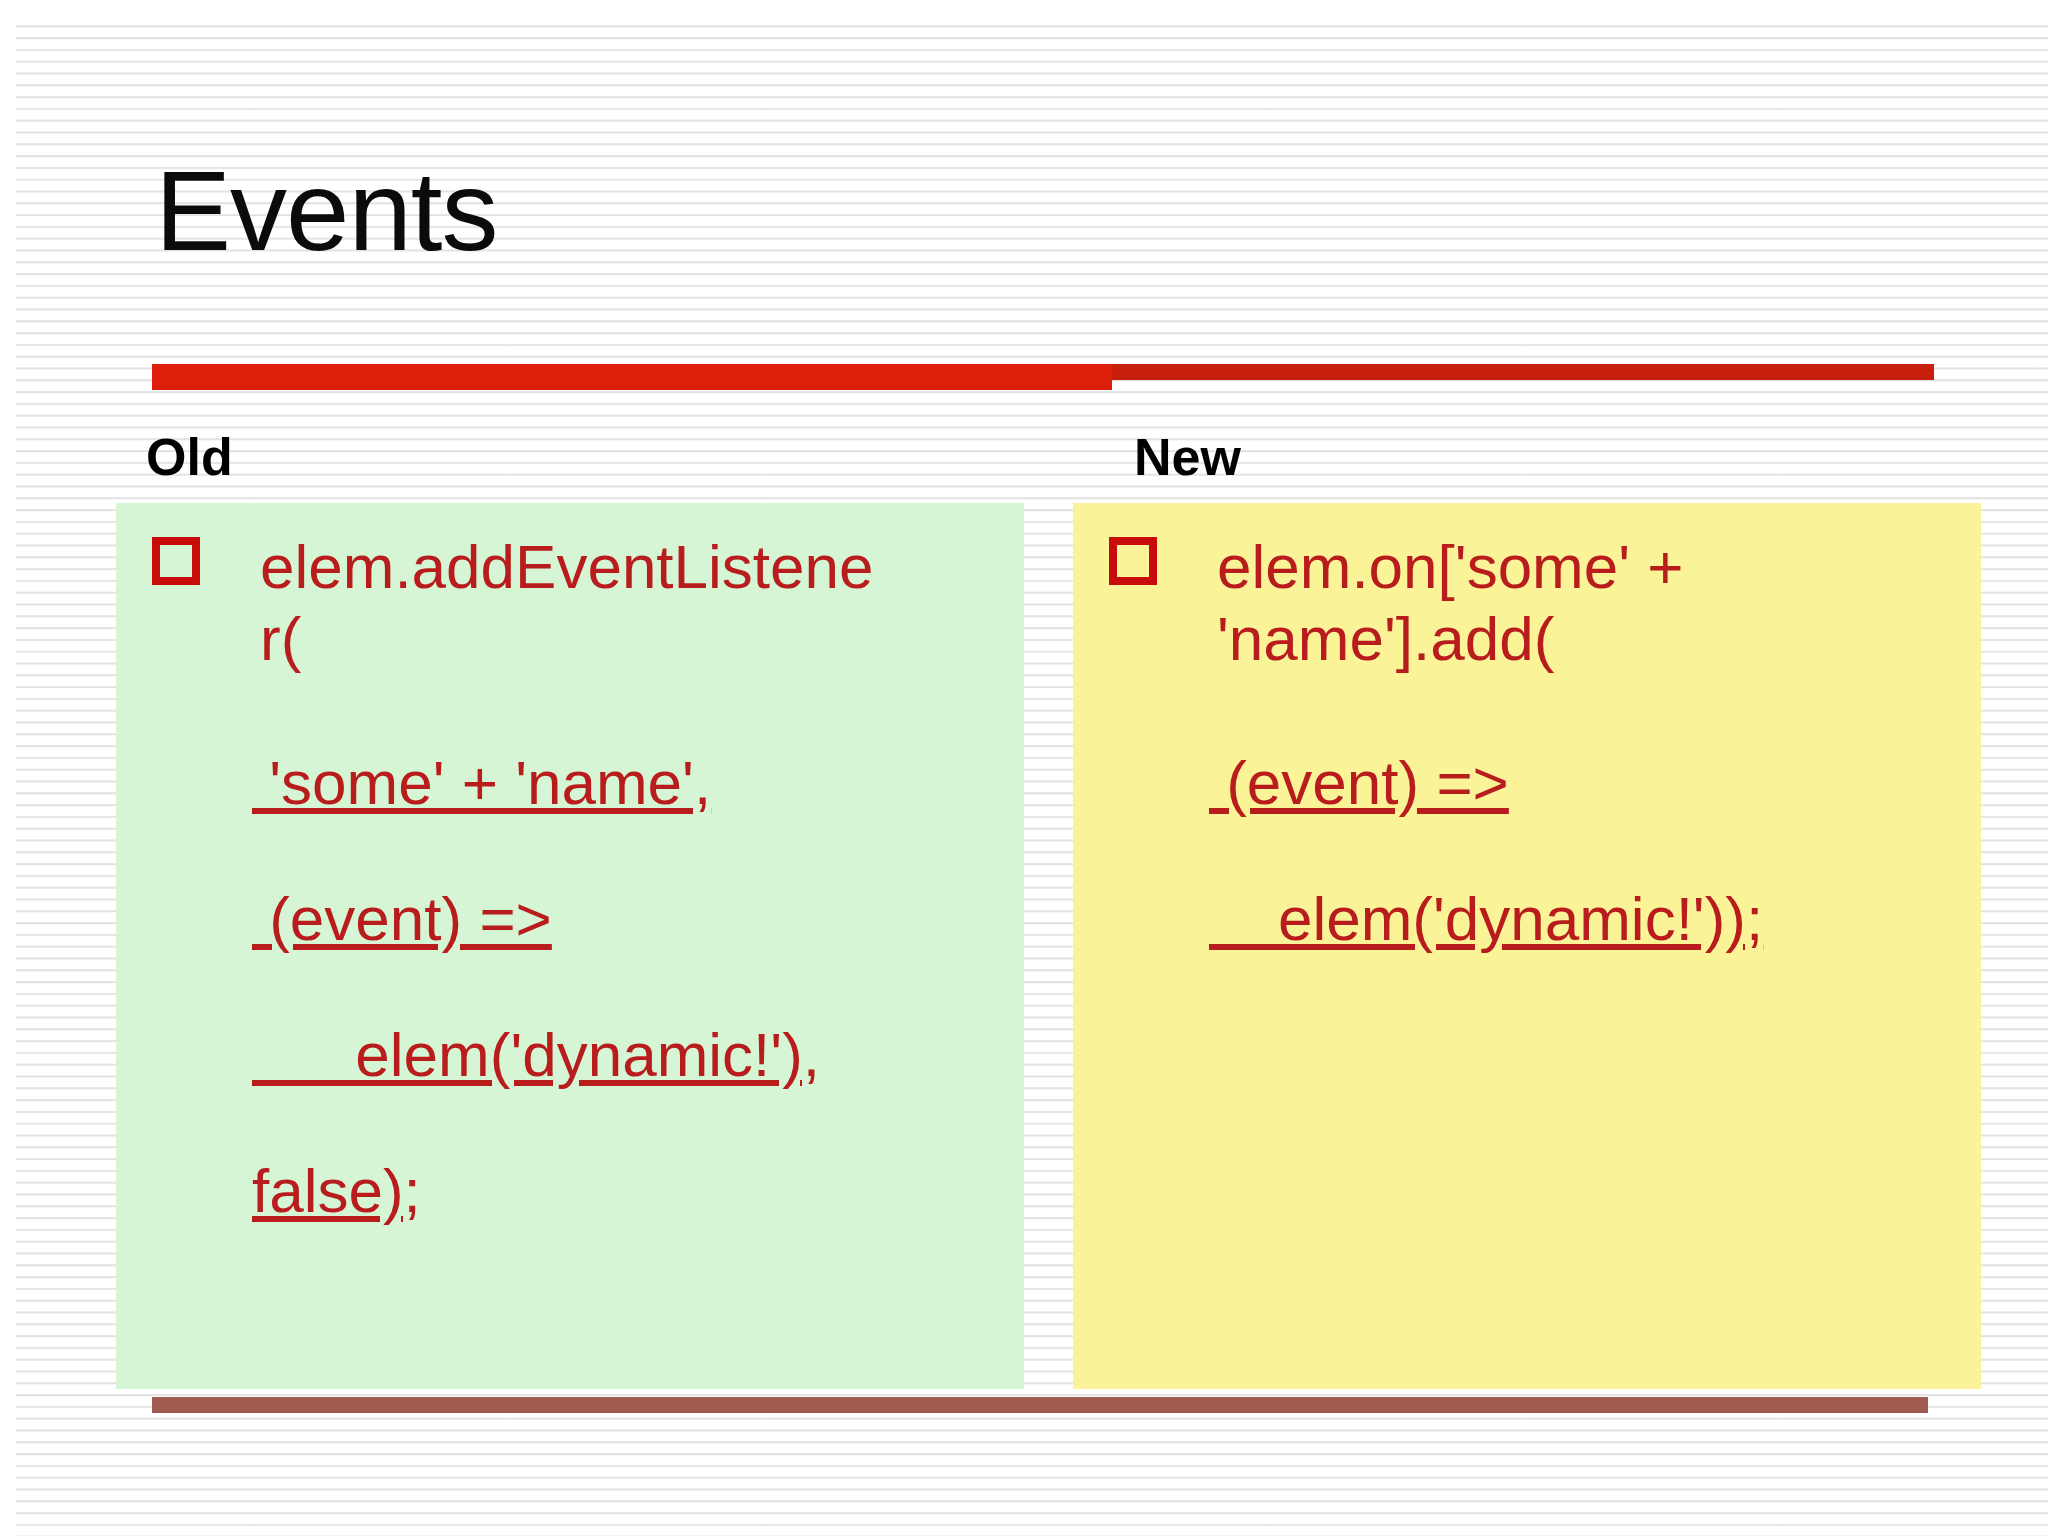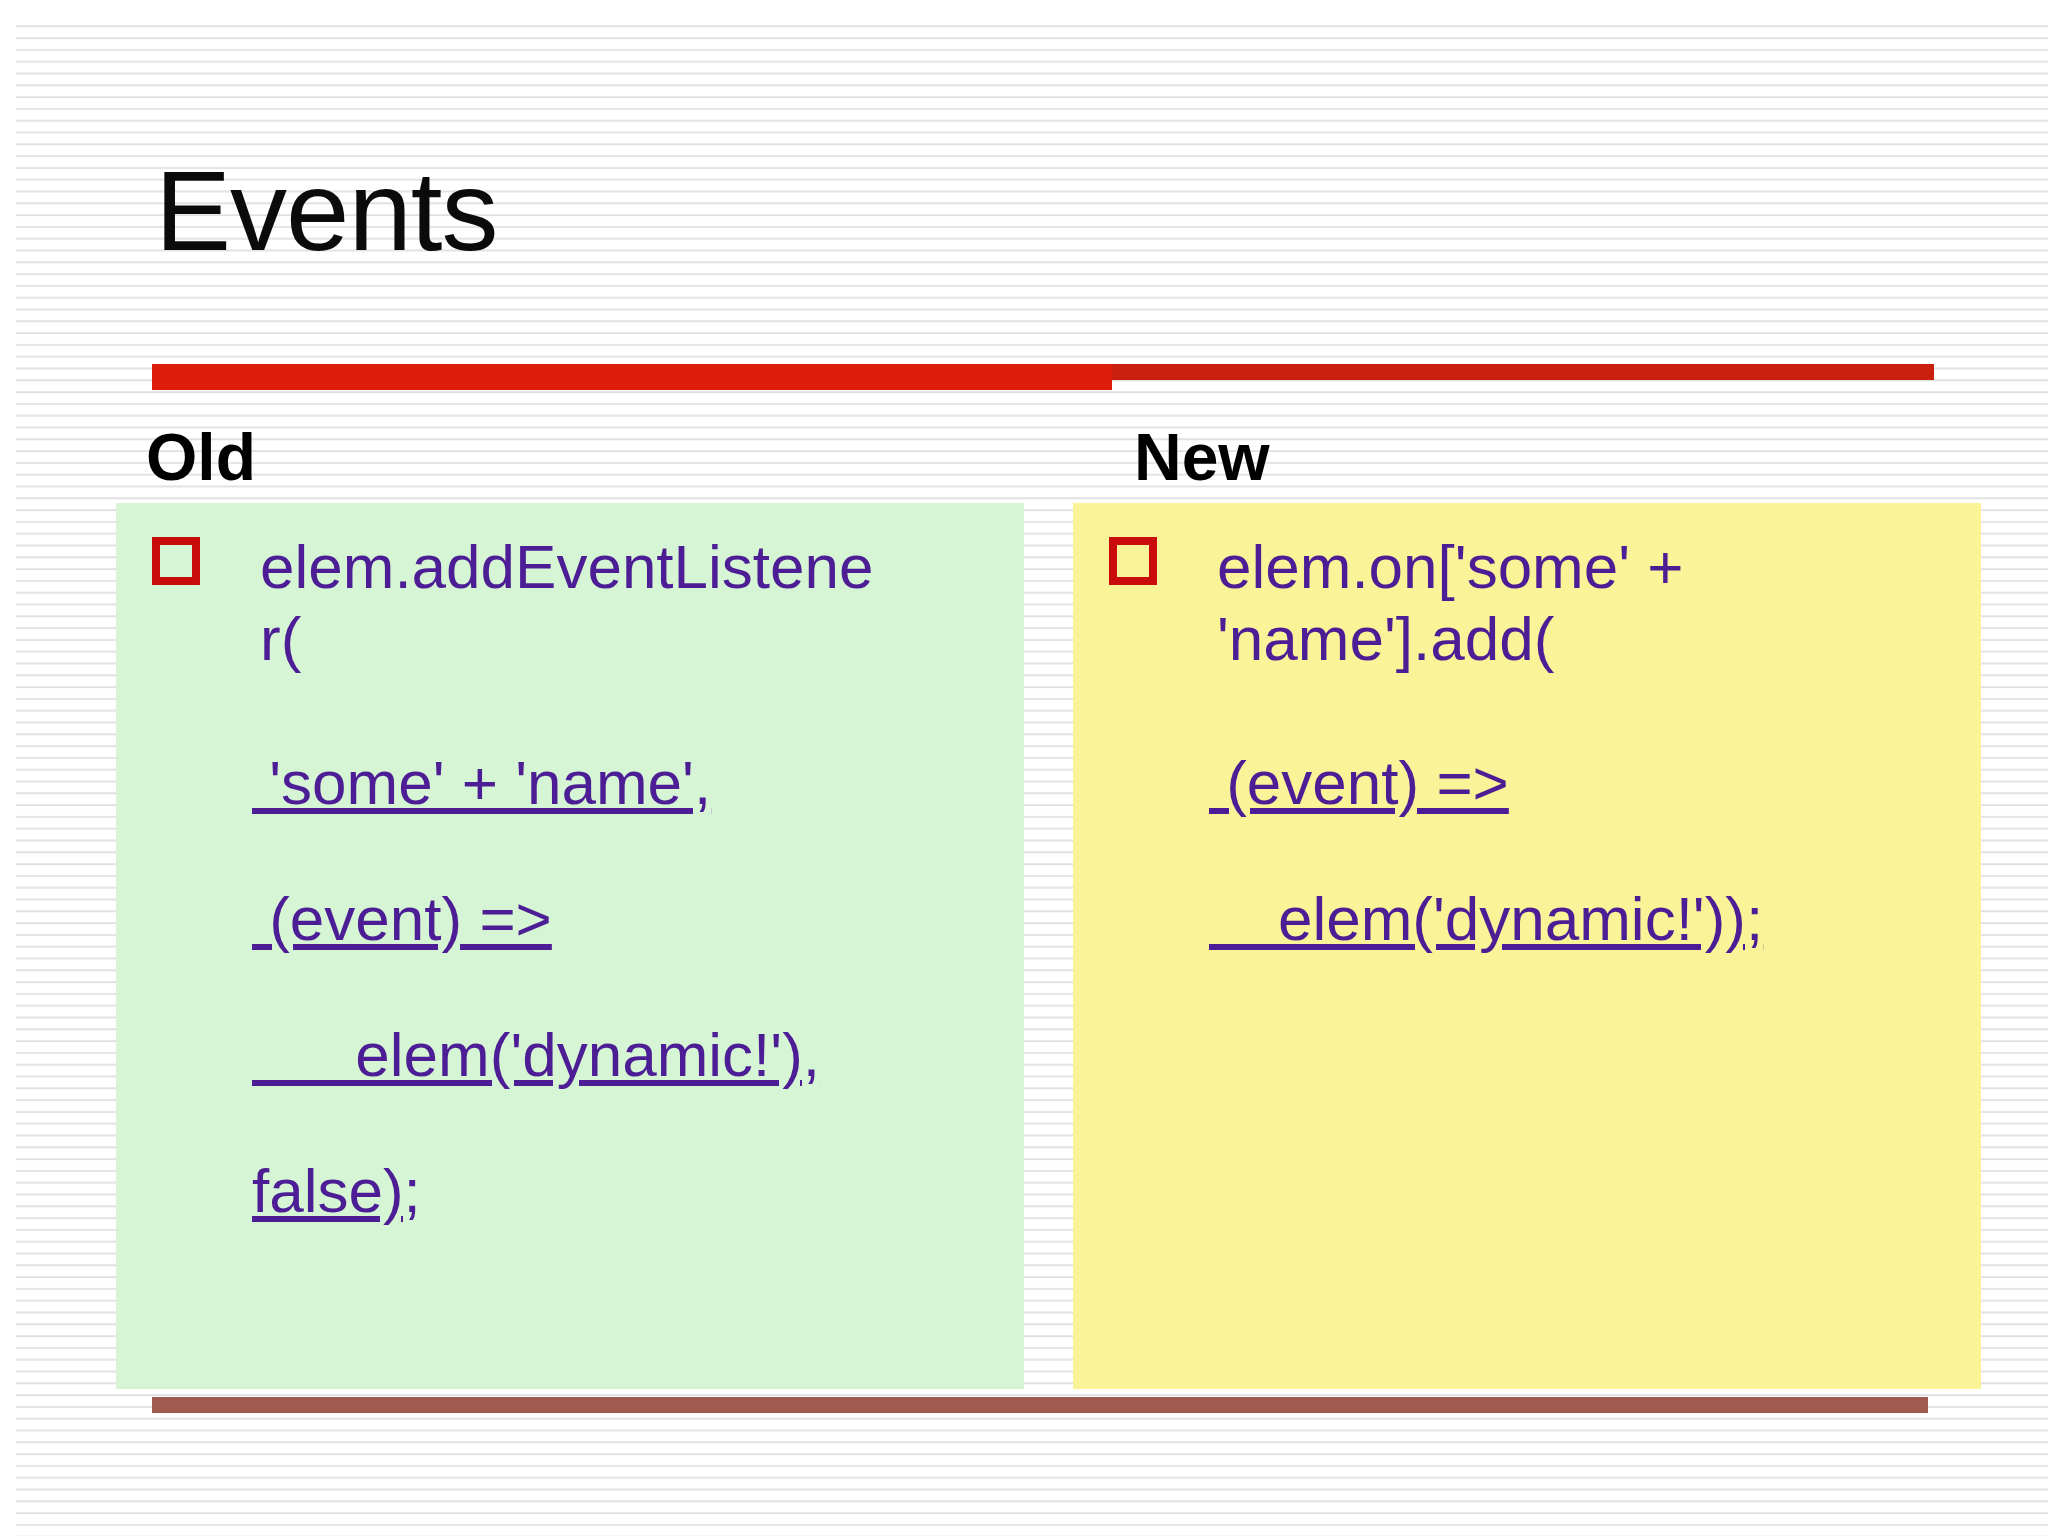--- a/index.html
+++ b/index.html
@@ -46,42 +46,42 @@
     left: 136px;
     top: 348px;
     width: 960px;
     height: 26px;
     background: #dc1e0a;
   }
 
   .col-header {
     position: absolute;
     top: 400px;
-    font-size: 66px;
+    font-size: 52px;
     line-height: 66px;
     font-weight: 700;
     color: #000;
   }
   .col-header.old { left: 122px; }
   .col-header.new { left: 1110px; }
 
   .code-box {
     position: absolute;
     top: 487px;
     width: 908px;
     height: 886px;
     padding: 12px 24px 0 28px;
   }
   .code-box.old { left: 100px;  background: #d5f5d4; }
   .code-box.new { left: 1057px; background: #faf397; }
 
   .para {
     font-size: 62px;
     line-height: 72px;
-    color: #4c1d95;
+    color: #b91c1c;
     white-space: pre;
   }
   .para.first { display: flex; align-items: flex-start; }
   .para.cont  { margin-left: 100px; margin-top: 48px; text-decoration: underline; }
 
   .bullet {
     flex: 0 0 auto;
     width: 48px;
     height: 48px;
     margin: 14px 52px 0 0;

